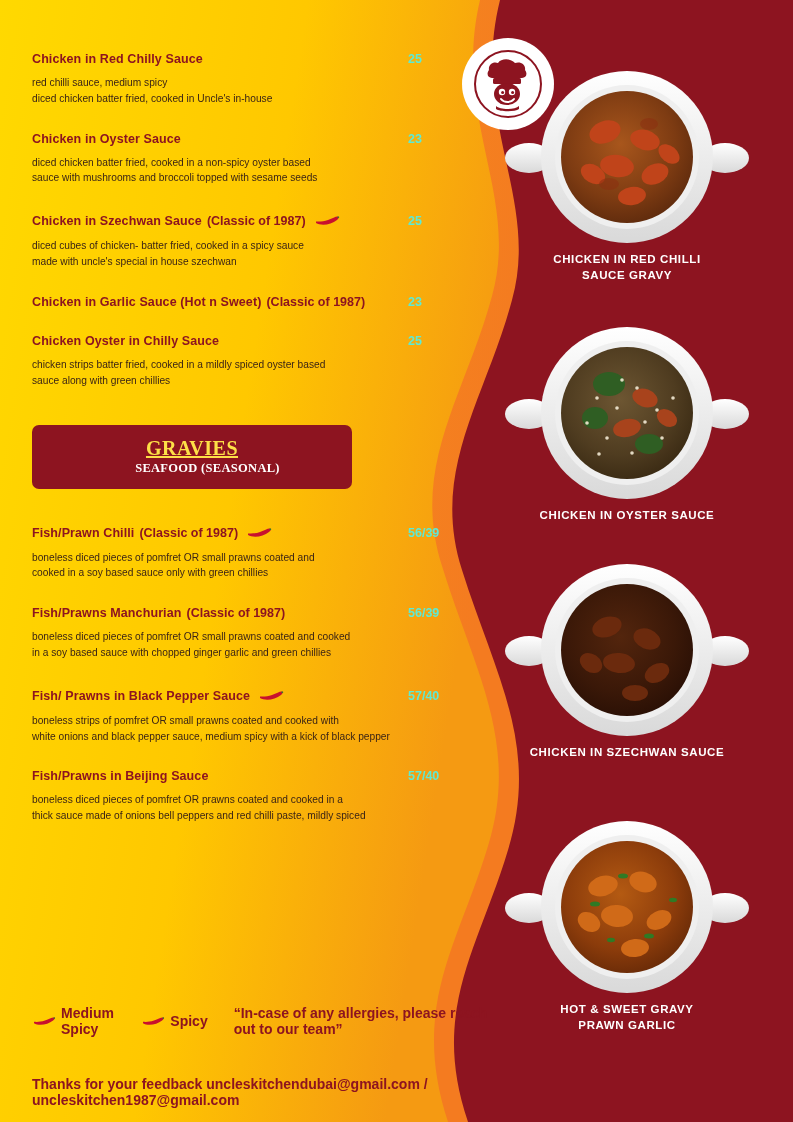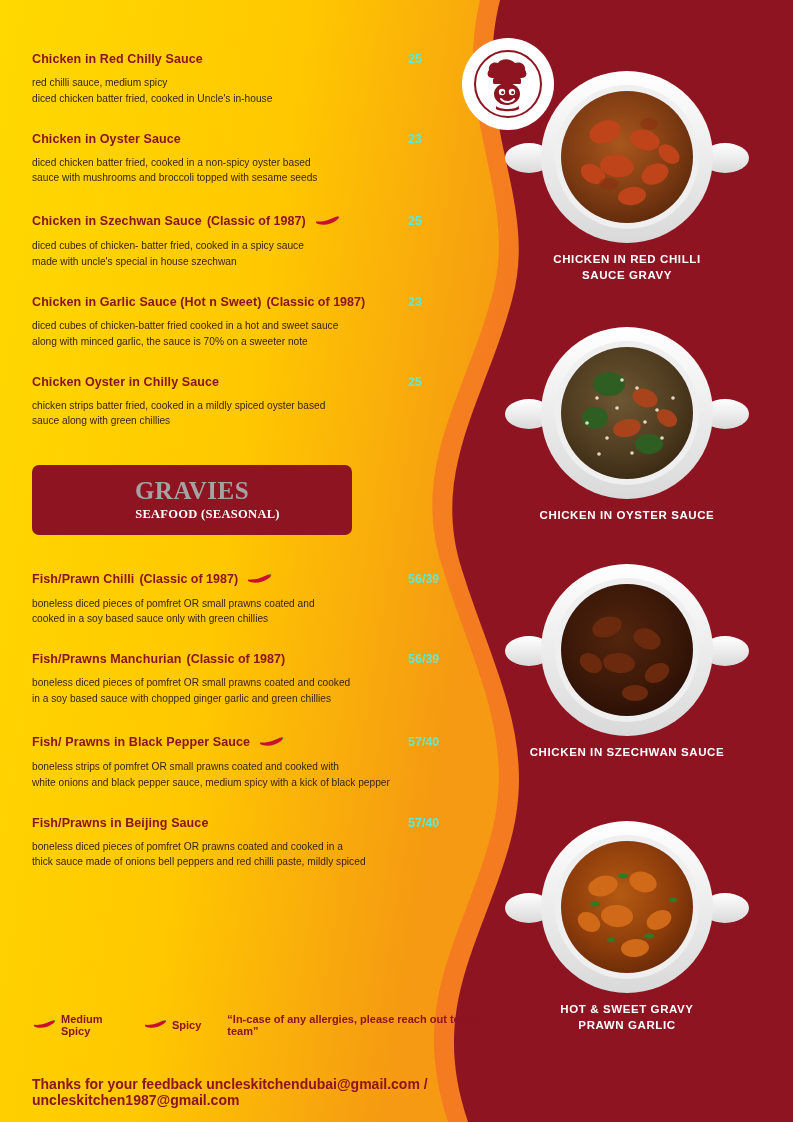--- a/index.html
+++ b/index.html
@@ -75,25 +75,26 @@
   .banner {
     width: 320px;
     background: #8d1420;
     border-radius: 7px;
     text-align: center;
     padding: 12px 0 13px 0;
     margin: 36px 0 34px 0;
   }
   .banner-title {
     font-family: "Liberation Serif", serif;
-    color: #a3a3a3;
-    font-size: 25px;
+    color: #fde047;
+    font-size: 20px;
     font-weight: bold;
     letter-spacing: .5px;
     line-height: 1.1;
+    text-decoration: underline;
   }
   .banner-sub {
     font-family: "Liberation Serif", serif;
     color: #ffffff;
     font-size: 12.5px;
     font-weight: bold;
     letter-spacing: .3px;
     margin-top: 2px;
     padding-left: 31px;
   }
@@ -102,21 +103,21 @@
   .footer {
     position: absolute;
     left: 32px;
     bottom: 14px;
     z-index: 5;
     width: 460px;
   }
   .footer-row {
     display: flex;
     align-items: center;
-    font-size: 11px;
+    font-size: 14px;
     font-weight: bold;
     color: #8d1420;
     margin-bottom: 5px;
     margin-top: 32px;
   }
   .footer-row .lbl { margin: 0 14px 0 5px; }
   .footer-note { color: #8d1420; margin-left: 12px; }
   .footer-thanks {
     font-size: 14px;
     font-weight: bold;
@@ -222,24 +223,20 @@
         <div>diced cubes of chicken- batter fried, cooked in a spicy sauce</div>
         <div>made with uncle's special in house szechwan</div>
       </div>
     </div>
 
     <div class="item">
       <div class="item-head">
         <span class="item-name">Chicken in Garlic Sauce (Hot n Sweet)</span>
         <span class="item-classic">(Classic of 1987)</span>
         <span class="item-price" style="margin-left:auto">23</span>
-      </div>
-      <div class="item-desc">
-        <div>diced cubes of chicken-batter fried cooked in a hot and sweet sauce</div>
-        <div>along with minced garlic, the sauce is 70% on a sweeter note</div>
       </div>
     </div>
 
     <div class="item">
       <div class="item-head">
         <span class="item-name">Chicken Oyster in Chilly Sauce</span>
         <span class="item-price" style="margin-left:auto">25</span>
       </div>
       <div class="item-desc">
         <div>chicken strips batter fried, cooked in a mildly spiced oyster based</div>

